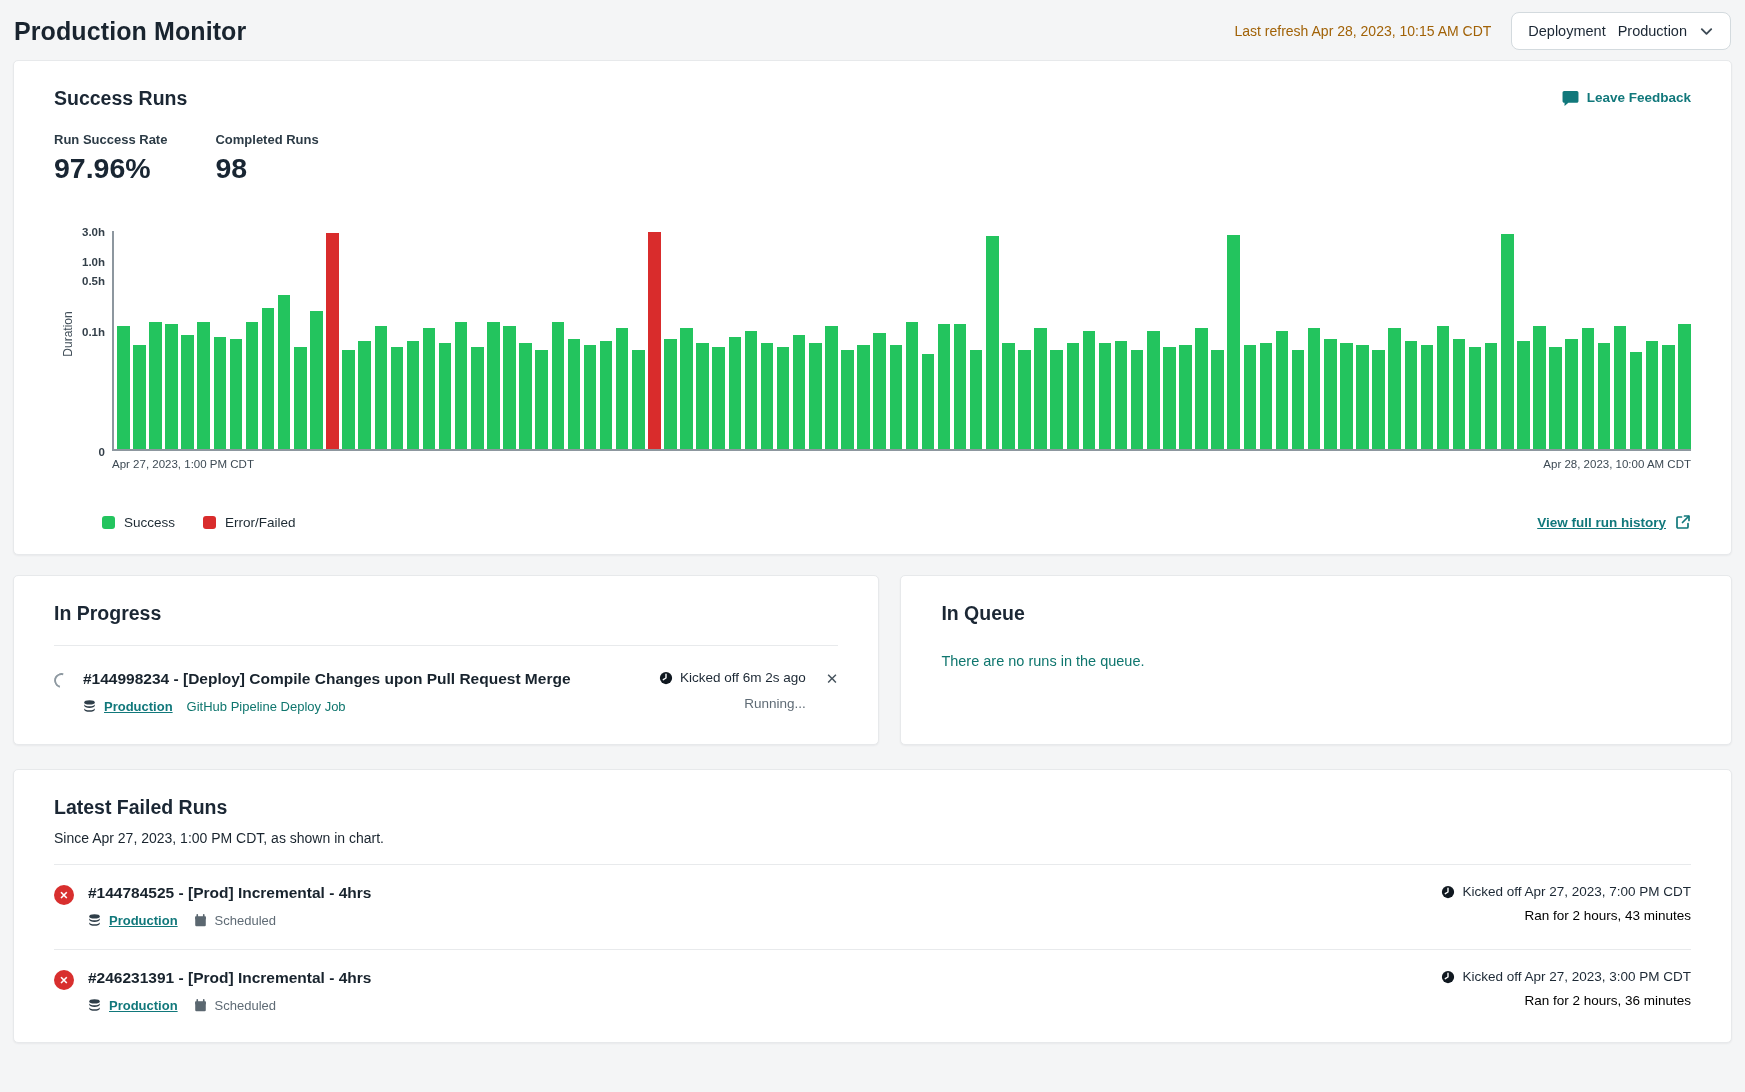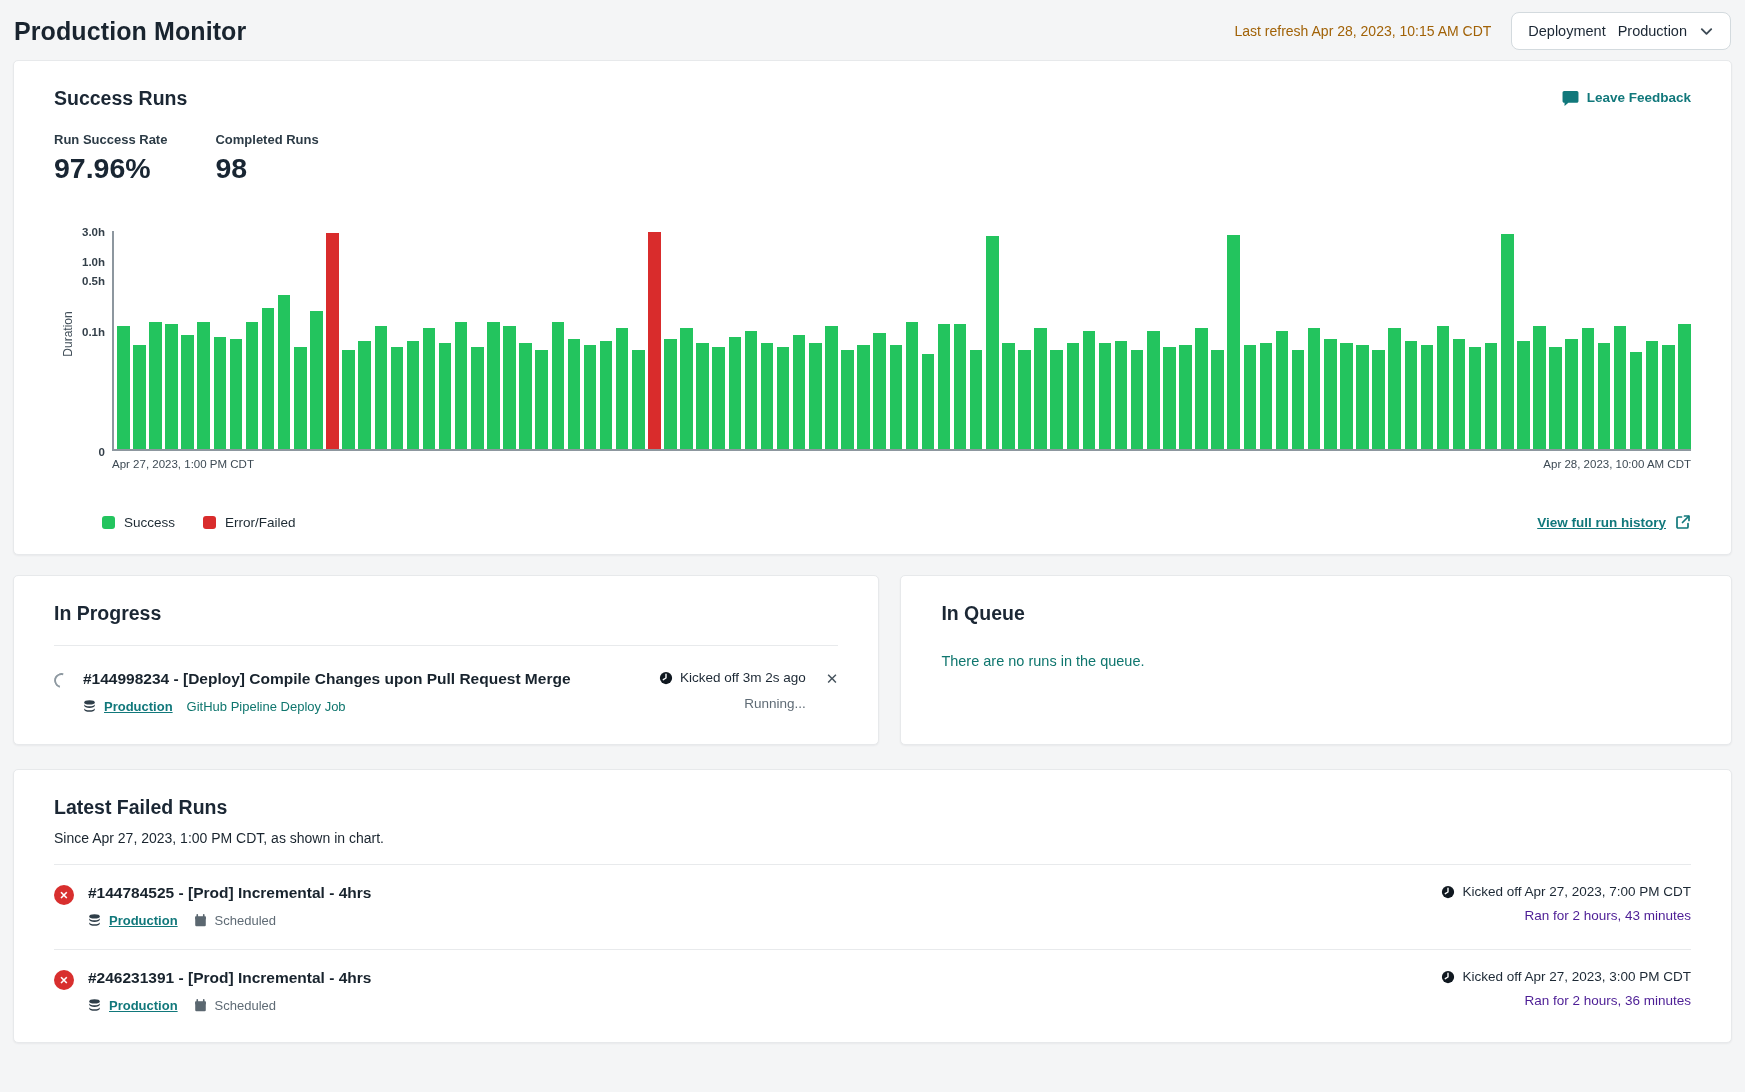--- a/index.html
+++ b/index.html
@@ -95,21 +95,21 @@
   .failed-card{ margin-top:24px; padding:26px 40px 8px 40px; }
   .failed-sub{ margin-top:11px; font-size:14px; color:#19242e; }
   .failed-row{ display:flex; align-items:flex-start; padding:19px 0 21px 0; }
   .failed-row + .failed-row{ border-top:1px solid #e8eaec; }
   .rows-divider{ border:none; border-top:1px solid #e8eaec; margin-top:18px; }
   .fail-badge{
     width:20px; height:20px; border-radius:50%; background:#d82f2e; color:#fff;
     font-size:10.5px; font-weight:700; display:flex; align-items:center; justify-content:center;
     margin-right:14px; margin-top:1px; flex:none;
   }
-  .ranfor{ margin-top:9px; font-size:13.5px; color:#4c1d95; }
+  .ranfor{ margin-top:9px; font-size:13.5px; color:#000000; }
 
   .icon-svg{ display:inline-block; vertical-align:middle; }
 </style>
 </head>
 <body>
 
 <header class="page-header">
   <h1 class="page-title">Production Monitor</h1>
   <div class="header-right">
     <span class="last-refresh">Last refresh Apr 28, 2023, 10:15 AM CDT</span>
@@ -307,21 +307,21 @@
             <a class="env-link">Production</a>
             <span class="job-name">GitHub Pipeline Deploy Job</span>
           </div>
         </div>
         <div class="run-right">
           <div class="kicked">
             <svg class="icon-svg" width="14" height="14" viewBox="0 0 16 16">
                 <circle cx="8" cy="8" r="7" fill="#101820"></circle>
                 <path d="M8 3.6V8L4.9 9.9" stroke="#fff" stroke-width="1.6" fill="none" stroke-linecap="round" stroke-linejoin="round"></path>
               </svg>
-            <span>Kicked off 3m 2s ago</span>
+            <span>Kicked off 6m 2s ago</span>
           </div>
           <div class="running">Running...</div>
         </div>
         <button class="close-btn">✕</button>
       </div>
     </section>
 
     <section class="card in-queue-card">
       <h2>In Queue</h2>
       <p class="queue-empty">There are no runs in the queue.</p>

